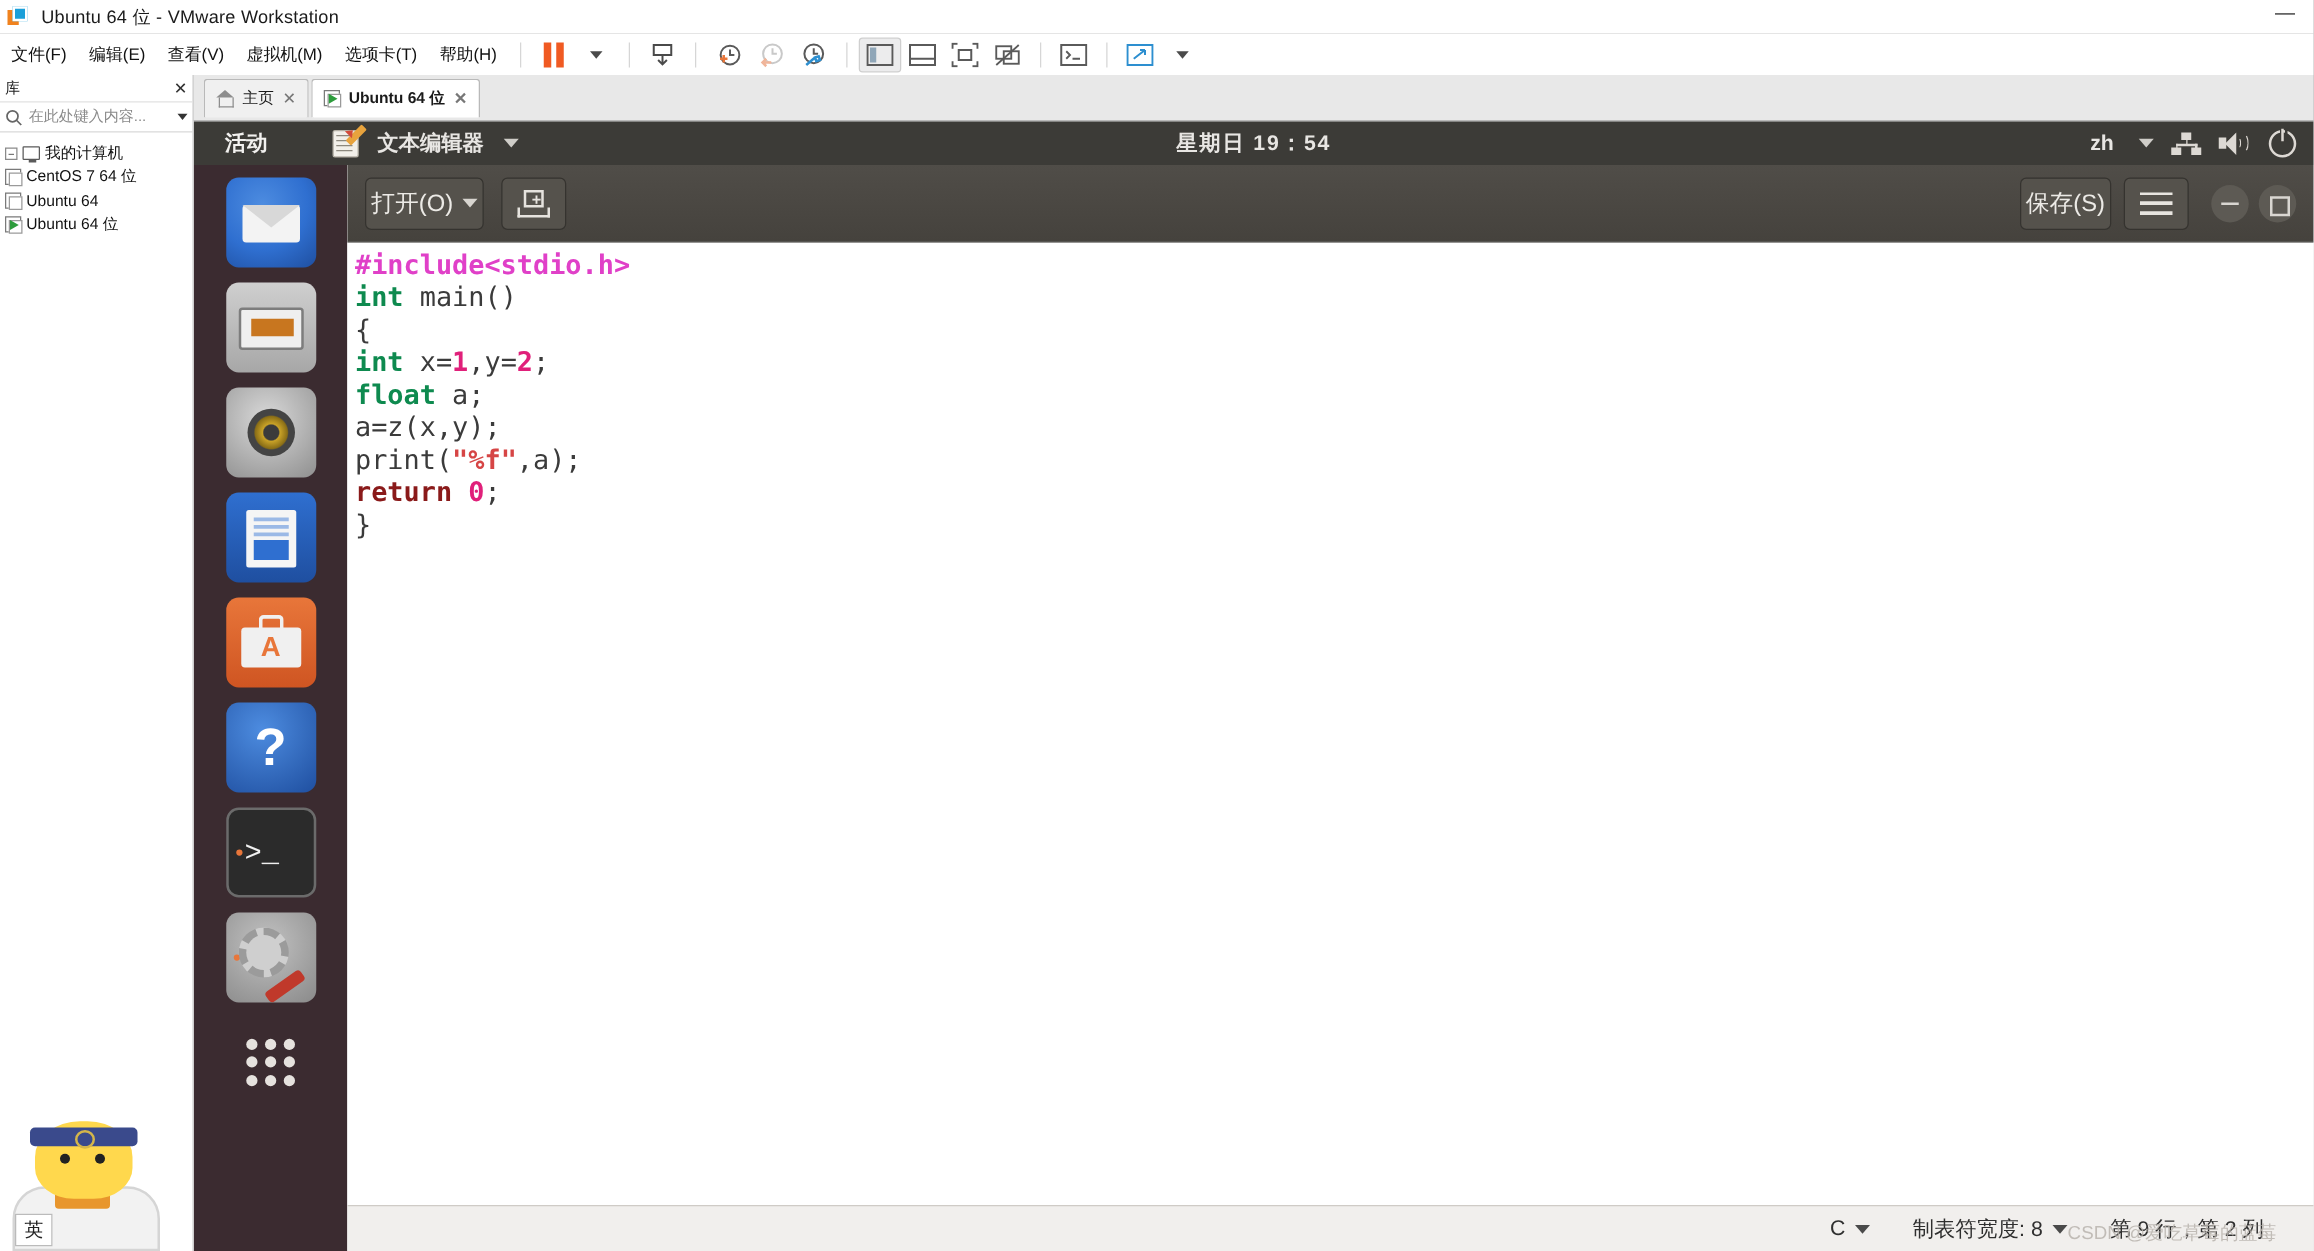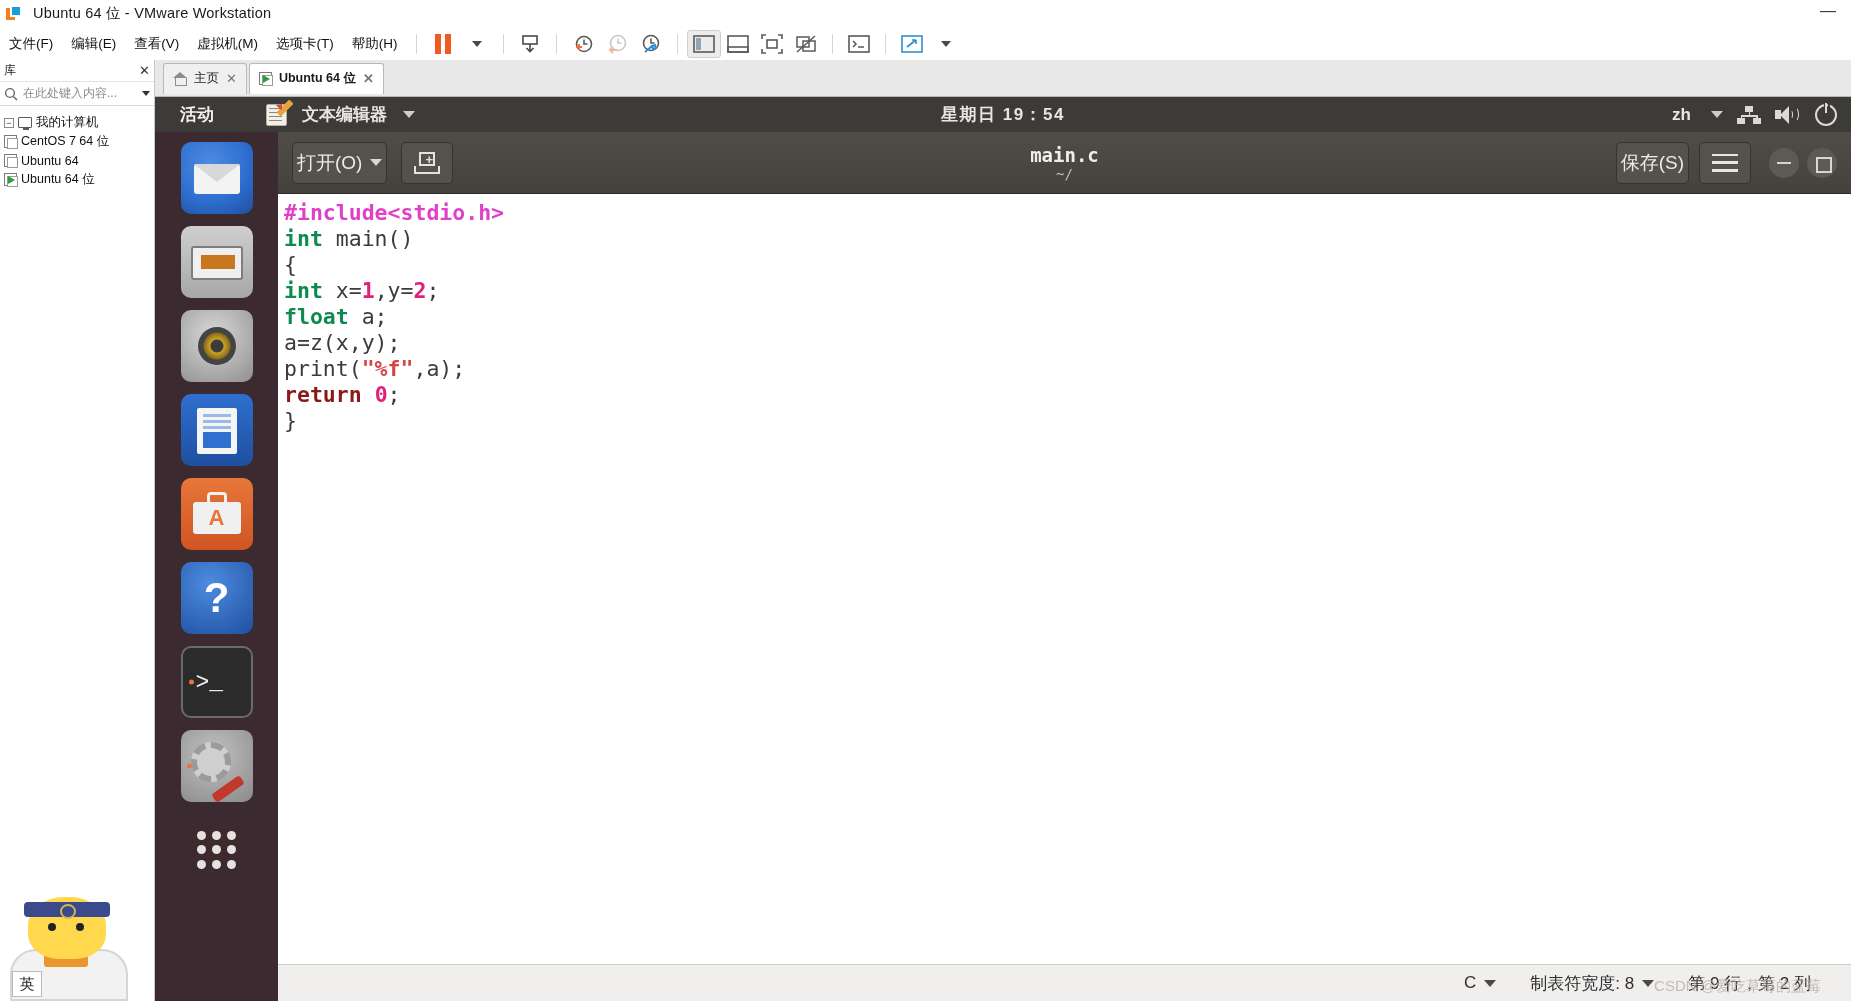--- a/index.html
+++ b/index.html
@@ -509,24 +509,20 @@
         </div>
         <div style="width:14px"></div>
         <div class="g-btn icononly">
           <span class="ic-newdoc">
             <span class="pg2"></span>
               <span class="plus">+</span>
               <span class="tray"></span>
           </span>
         </div>
 
-        <div class="gedit-title">
-          <div class="fn">main.c</div>
-          <div class="pth">~/</div>
-        </div>
 
         <div class="hdr-right">
           <div class="g-btn">
             <span>保存(S)</span>
           </div>
           <div class="g-btn icononly">
             <span class="hamburger">
                 <i></i>
                 <i></i>
                 <i></i>

